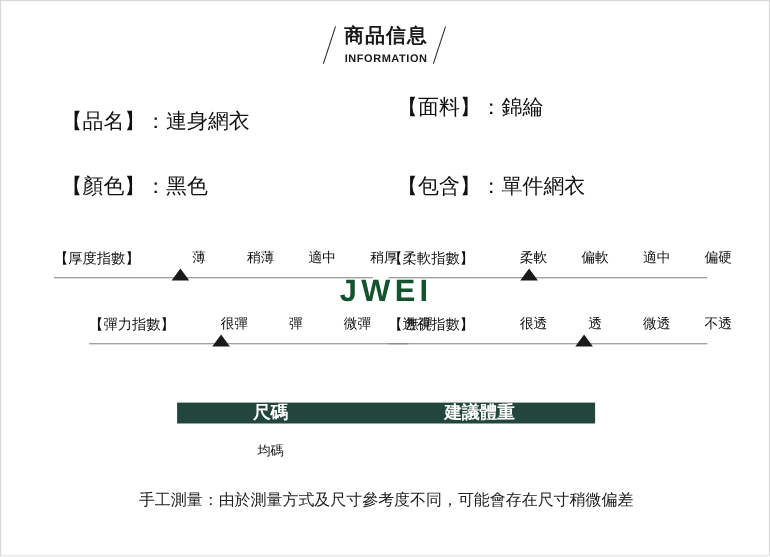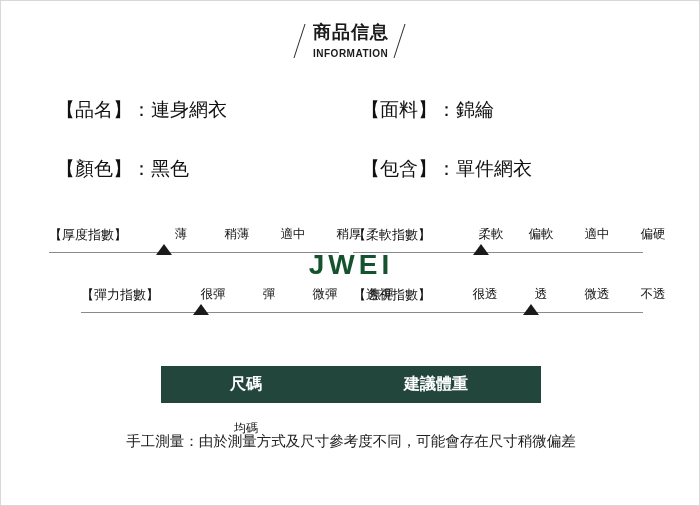--- a/index.html
+++ b/index.html
@@ -43,21 +43,21 @@
     content: "";
     position: absolute;
     top: 0;
     left: 4px;
     width: 1px;
     height: 34px;
     background: #2b2b2b;
     transform: skewX(-18deg);
   }
   .header-titles {
-    text-align: left;
+    text-align: center;
     padding: 0 6px;
     line-height: 1;
   }
   .header-title-cn {
     font-size: 18px;
     font-weight: bold;
     letter-spacing: 1px;
     color: #1a1a1a;
   }
   .header-title-en {
@@ -88,21 +88,21 @@
     position: absolute;
     font-size: 19px;
     color: #111;
     white-space: nowrap;
   }
   .spec .label {
     font-weight: normal;
     text-align: right;
   }
   .spec-name  { top: 96px;  left: 55px; }
-  .spec-fabric{ top: 96px;  left: 360px; }
+  .spec-fabric{ top: 84px;  left: 360px; }
   .spec-color { top: 155px; left: 55px; }
   .spec-incl  { top: 155px; left: 360px; }
 
   
   .meter {
     position: absolute;
     width: 300px;
     height: 62px;
   }
   .m-thick { top: 225px; left: 48px; }
@@ -156,39 +156,39 @@
   .size-table {
     position: absolute;
     top: 365px;
     left: 160px;
     width: 380px;
   }
   .size-head {
     display: flex;
     background: #23463c;
     color: #ffffff;
-    height: 37px;
+    height: 19px;
     align-items: center;
     font-size: 16px;
     font-weight: bold;
   }
   .size-body {
     display: flex;
     height: 34px;
     align-items: flex-end;
     font-size: 12px;
     color: #111;
   }
   .col-a { width: 170px; text-align: center; }
   .col-b { width: 210px; text-align: center; }
 
   
   .footnote {
     position: absolute;
-    top: 431px;
+    top: 444px;
     left: 0;
     width: 700px;
     text-align: center;
     font-size: 14.5px;
     color: #222;
   }
 </style>
 </head>
 <body>
 
@@ -226,21 +226,21 @@
       <span style="left:134px">適中</span>
       <span style="left:190px">稍厚</span>
     </div>
     <div class="meter-line"></div>
     <div class="meter-marker" style="left:115px"></div>
   </div>
 
   <div class="meter m-soft">
     <div class="meter-title">【柔軟指數】</div>
     <div class="meter-scale">
-      <span style="left:28px">柔軟</span>
+      <span style="left:22px">柔軟</span>
       <span style="left:78px">偏軟</span>
       <span style="left:134px">適中</span>
       <span style="left:190px">偏硬</span>
     </div>
     <div class="meter-line"></div>
     <div class="meter-marker" style="left:128px"></div>
   </div>
 
   <div class="meter m-elas">
     <div class="meter-title">【彈力指數】</div>

